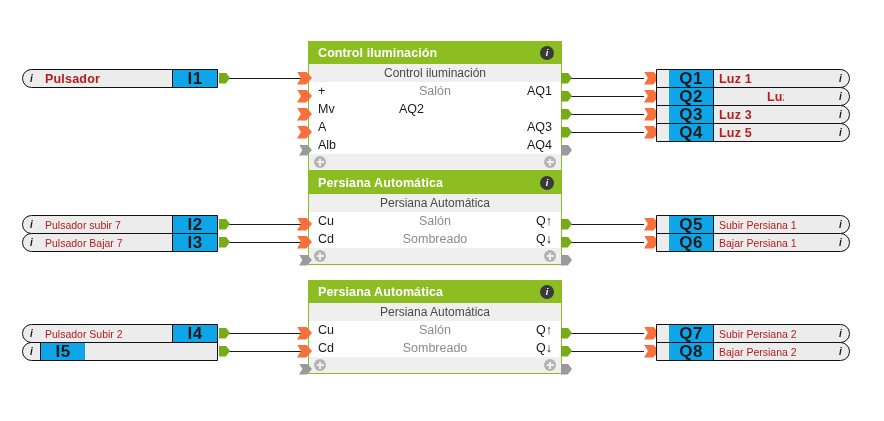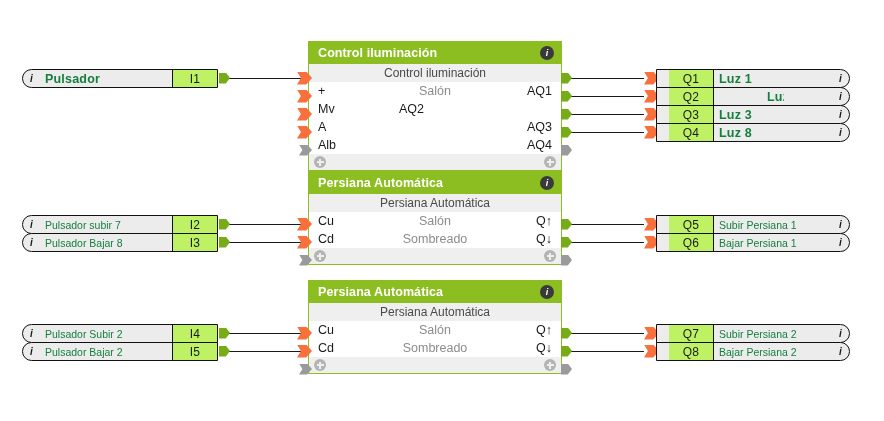--- a/index.html
+++ b/index.html
@@ -32,32 +32,32 @@
   .io-info{
     width:17px;flex:0 0 17px;
     display:flex;align-items:center;justify-content:center;
     font-size:10px;font-weight:bold;font-style:italic;
     color:#1a1a1a;
   }
   .io-label{
     flex:1 1 auto;
     display:flex;align-items:center;
     padding-left:5px;
-    color:#15803d;
+    color:#b91c1c;
     white-space:nowrap;
     overflow:hidden;
     text-align:right;
   }
   .io-label.big{font-size:12.5px;font-weight:bold;letter-spacing:.2px;}
   .io-label.small{font-size:10.5px;font-weight:normal;}
   .io-term{
     flex:0 0 auto;
     display:flex;align-items:center;justify-content:center;
-    background:#bef264;
-    font-size:12px;font-weight:normal;
+    background:#0ea5e9;
+    font-size:17px;font-weight:bold;
     color:#1a1a1a;
     letter-spacing:.3px;
   }
   .io-block.input .io-term{ border-left:1.4px solid #111111; width:44px; }
   .io-block.output .io-term{ border-right:1.4px solid #111111; width:44px; order:-1;}
 
   
   .nub-green{
     position:absolute;
     width:11px;height:11px;
@@ -198,35 +198,34 @@
 
   <div class="io-block input" style="left:22px;top:215px;width:196px;">
     <span class="io-info">i</span>
     <span class="io-label small">Pulsador subir 7</span>
     <span class="io-term">I2</span>
   </div>
   <div class="nub-green" style="left:219px;top:218.5px;"></div>
 
   <div class="io-block input" style="left:22px;top:233px;width:196px;">
     <span class="io-info">i</span>
-    <span class="io-label small">Pulsador Bajar 8</span>
+    <span class="io-label small">Pulsador Bajar 7</span>
     <span class="io-term">I3</span>
   </div>
   <div class="nub-green" style="left:219px;top:236.5px;"></div>
 
   <div class="io-block input" style="left:22px;top:324px;width:196px;">
     <span class="io-info">i</span>
     <span class="io-label small">Pulsador Subir 2</span>
     <span class="io-term">I4</span>
   </div>
   <div class="nub-green" style="left:219px;top:327.5px;"></div>
 
   <div class="io-block input" style="left:22px;top:342px;width:196px;">
     <span class="io-info">i</span>
-    <span class="io-label small">Pulsador Bajar 2</span>
     <span class="io-term">I5</span>
   </div>
   <div class="nub-green" style="left:219px;top:345.5px;"></div>
 
   <div class="fb" style="left:308px;top:25px;margin-top:16px;">
     <div class="fb-header">
       <span class="fb-title">Control iluminación</span>
       <span class="fb-info">i</span>
     </div>
     <div class="fb-subtitle">Control iluminación</div>
@@ -345,21 +344,21 @@
   <div class="nub-orange" style="left:644px;top:107.5px;"></div>
   <div class="io-block output" style="left:656px;top:105px;width:194px;">
     <span class="io-term">Q3</span>
     <span class="io-label big">Luz 3</span>
     <span class="io-info">i</span>
   </div>
 
   <div class="nub-orange" style="left:644px;top:125.5px;"></div>
   <div class="io-block output" style="left:656px;top:123px;width:194px;">
     <span class="io-term">Q4</span>
-    <span class="io-label big">Luz 8</span>
+    <span class="io-label big">Luz 5</span>
     <span class="io-info">i</span>
   </div>
 
   <div class="nub-orange" style="left:644px;top:217.5px;"></div>
   <div class="io-block output" style="left:656px;top:215px;width:194px;">
     <span class="io-term">Q5</span>
     <span class="io-label small">Subir Persiana 1</span>
     <span class="io-info">i</span>
   </div>
 

